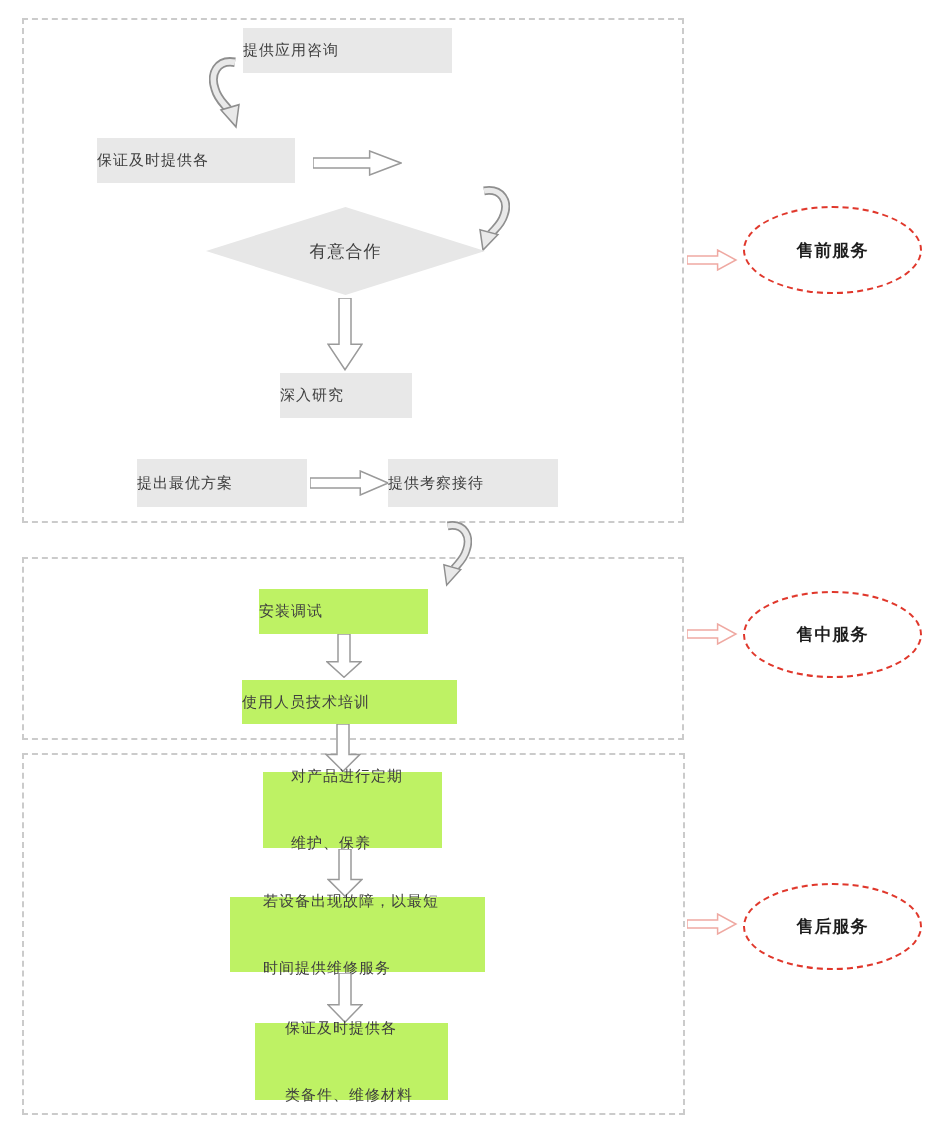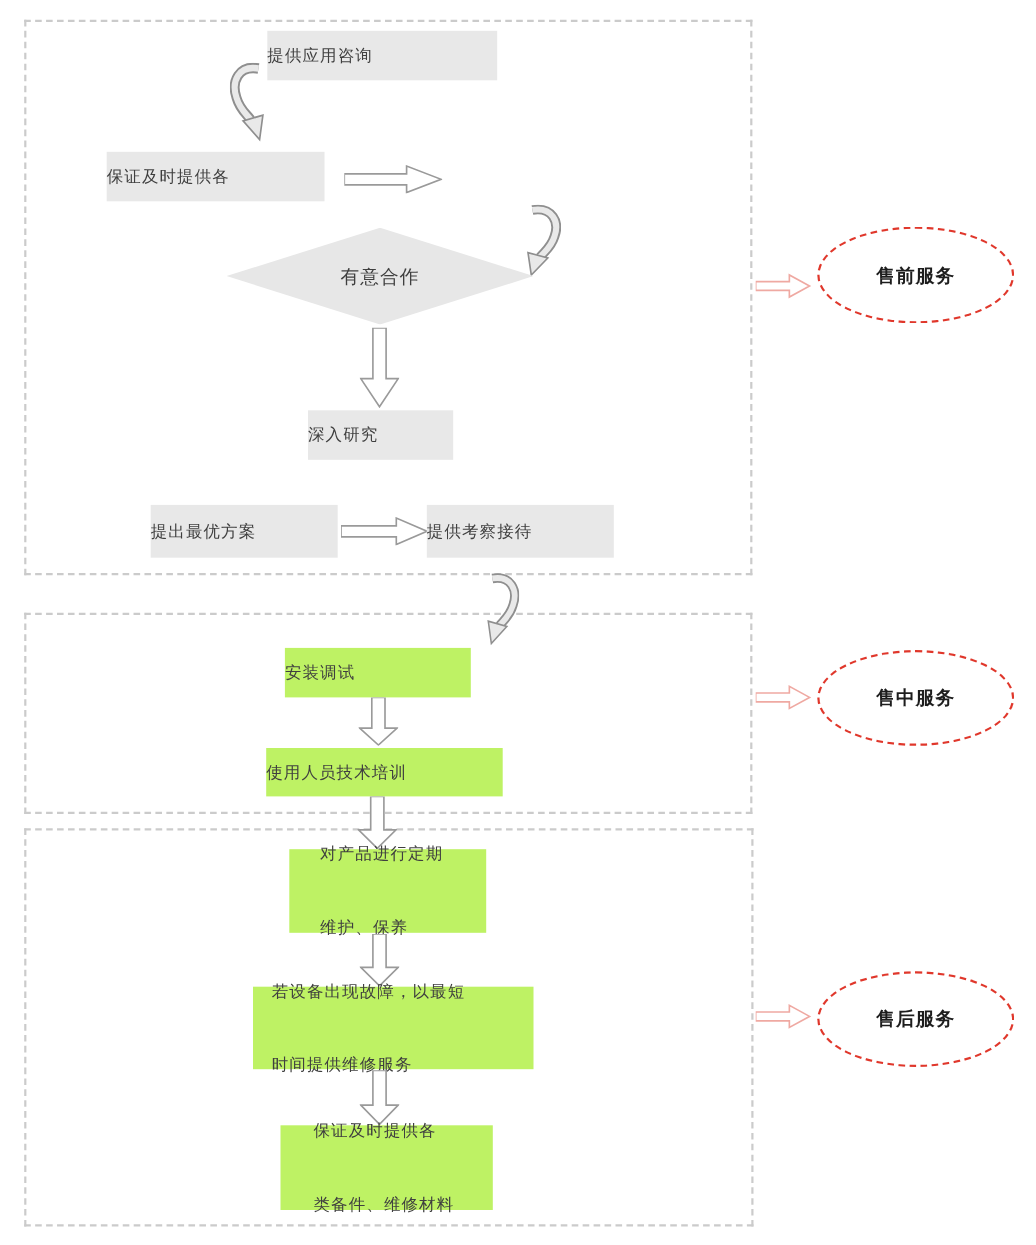--- a/index.html
+++ b/index.html
@@ -135,21 +135,21 @@
     <span>对产品进行定期</span>
     <span>维护、保养</span>
   </div>
 
   <div class="arrow" style="left:327px;top:849px;width:36px;height:48px;">
     <svg viewBox="0 0 36 60" preserveAspectRatio="none">
       <polygon points="12,0 24,0 24,38 35,38 18,59 1,38 12,38" fill="#ffffff" stroke="#9a9a9a" stroke-width="1.5" vector-effect="non-scaling-stroke"></polygon>
     </svg>
   </div>
 
-  <div class="box dark multi" style="left:230px;top:897px;width:255px;height:75px;padding-left:17px;">
+  <div class="box dark multi" style="left:230px;top:897px;width:255px;height:75px;padding-left:33px;">
     <span>若设备出现故障，以最短</span>
     <span>时间提供维修服务</span>
   </div>
 
   <div class="arrow" style="left:327px;top:973px;width:36px;height:50px;">
     <svg viewBox="0 0 36 60" preserveAspectRatio="none">
       <polygon points="12,0 24,0 24,38 35,38 18,59 1,38 12,38" fill="#ffffff" stroke="#9a9a9a" stroke-width="1.5" vector-effect="non-scaling-stroke"></polygon>
     </svg>
   </div>
 

